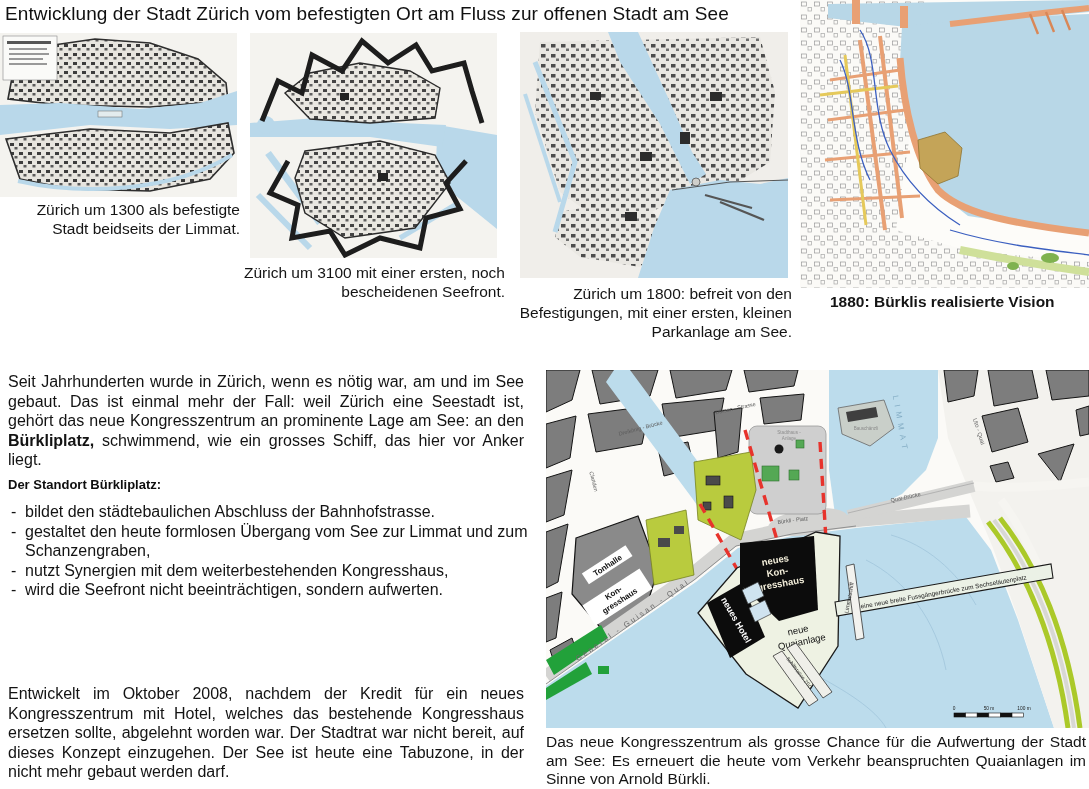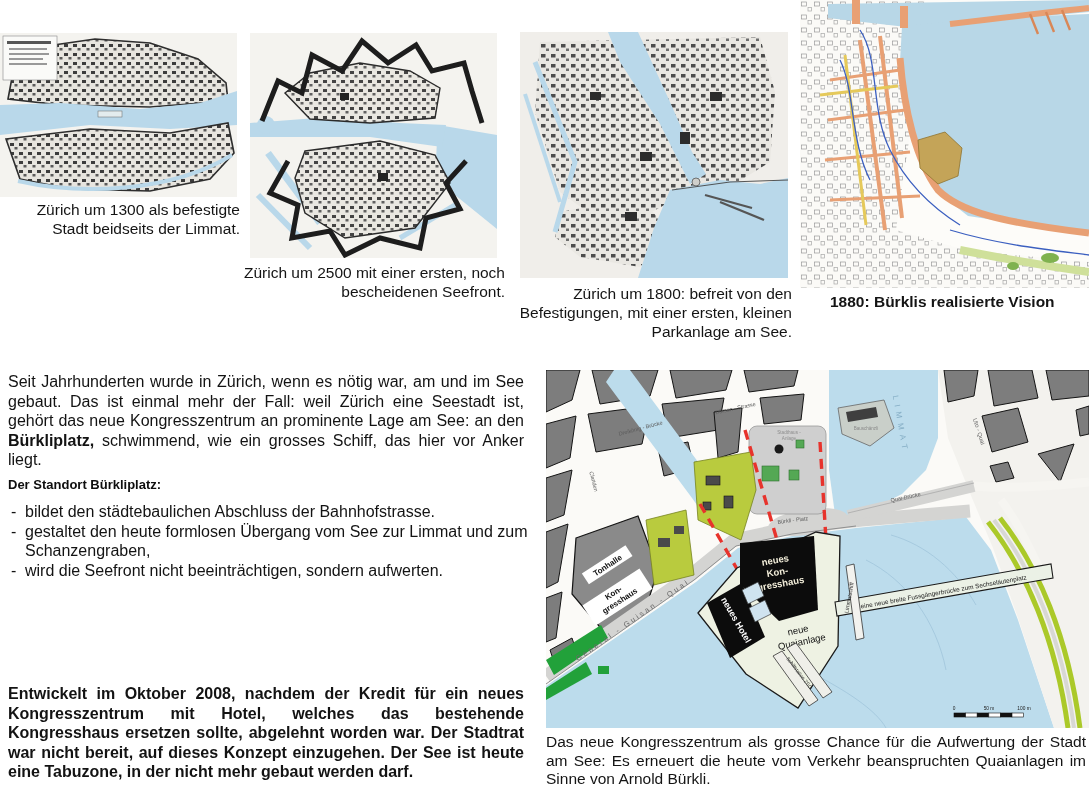--- a/index.html
+++ b/index.html
@@ -20,20 +20,21 @@
   .plancap{font-size:15.5px;line-height:18.5px;text-align:justify;color:#141414;}
   svg text{font-family:"Liberation Sans",sans-serif;}
   .street-label{fill:#5c5c5c;}
   .bldg-label{fill:#f3eeda;font-weight:bold;}
 </style>
 </head>
 <body>
 
 <div id="page">
 
+  <div id="title" class="abs">Entwicklung der Stadt Zürich vom befestigten Ort am Fluss zur offenen Stadt am See</div>
 
   <div class="abs mapbox" style="left:0;top:33px;width:237px;height:164px;">
     <svg width="237" height="164" viewBox="0 0 237 164">
       <defs>
         <pattern id="t1" width="9" height="9" patternUnits="userSpaceOnUse">
           <rect width="9" height="9" fill="#e7e5df"></rect>
           <rect x="1" y="2" width="4" height="3" fill="#3c3c3c"></rect>
           <rect x="5.5" y="6" width="3" height="2.5" fill="#5a5a5a"></rect>
         </pattern>
       </defs>
@@ -70,21 +71,21 @@
       <path d="M 8,162 L 60,215" stroke="#b9d8ea" stroke-width="6" fill="none"></path>
       <path d="M 150,205 L 205,172" stroke="#b9d8ea" stroke-width="5" fill="none"></path>
       <polygon points="35,60 60,40 110,30 160,38 190,55 185,85 120,90 60,86" fill="url(#t2)" stroke="#2a2a2a" stroke-width="1.4"></polygon>
       <path d="M 12,88 L 28,48 L 52,60 L 62,22 L 92,38 L 112,8 L 138,30 L 166,12 L 182,38 L 214,30 L 222,58 L 232,90" stroke="#1d1d1d" stroke-width="5" fill="none" stroke-linejoin="miter"></path>
       <polygon points="55,118 130,108 185,122 200,150 165,195 95,205 55,180 45,145" fill="url(#t2)" stroke="#2a2a2a" stroke-width="1.4"></polygon>
       <path d="M 38,128 L 20,160 L 48,172 L 42,205 L 80,198 L 95,222 L 130,205 L 170,215 L 176,185 L 210,176 L 196,150 L 216,128" stroke="#1d1d1d" stroke-width="5" fill="none" stroke-linejoin="miter"></path>
       <rect x="128" y="140" width="10" height="8" fill="#222"></rect>
       <rect x="90" y="60" width="9" height="7" fill="#222"></rect>
     </svg>
   </div>
-  <div class="abs cap" style="left:243px;top:263px;width:262px;">Zürich um 2500 mit einer ersten, noch bescheidenen Seefront.</div>
+  <div class="abs cap" style="left:243px;top:263px;width:262px;">Zürich um 3100 mit einer ersten, noch bescheidenen Seefront.</div>
 
   <div class="abs mapbox" style="left:520px;top:32px;width:268px;height:246px;">
     <svg width="268" height="246" viewBox="0 0 268 246">
       <defs>
         <pattern id="t3" width="10" height="10" patternUnits="userSpaceOnUse">
           <rect width="10" height="10" fill="#e9e7e2"></rect>
           <rect x="1" y="2" width="4.5" height="3.5" fill="#4c4c4c"></rect>
           <rect x="6" y="6.5" width="3" height="2.5" fill="#6e6e6e"></rect>
         </pattern>
       </defs>
@@ -147,24 +148,25 @@
 
   <div class="abs body-text" style="left:8px;top:372px;width:516px;">
     <span>Seit Jahrhunderten wurde in Zürich, wenn es nötig war, am und im See gebaut. Das ist einmal mehr der Fall: weil Zürich eine Seestadt ist, gehört das neue Kongresszentrum an prominente Lage am See: an den </span><b>Bürkliplatz,</b><span> schwimmend, wie ein grosses Schiff, das hier vor Anker liegt.</span>
   </div>
 
   <div id="standort-heading" class="abs" style="left:8px;top:477px;width:516px;">Der Standort Bürkliplatz:</div>
 
   <ul class="bullets abs" style="left:8px;top:502px;width:520px;">
     <li>bildet den städtebaulichen Abschluss der Bahnhofstrasse.</li>
     <li>gestaltet den heute formlosen Übergang vom See zur Limmat und zum Schanzengraben,</li>
+    <li>nutzt Synergien mit dem weiterbestehenden Kongresshaus,</li>
     <li>wird die Seefront nicht beeinträchtigen, sondern aufwerten.</li>
   </ul>
 
-  <div class="abs body-text" style="left:8px;top:684px;width:516px;font-weight:bold;">Entwickelt im Oktober 2008, nachdem der Kredit für ein neues Kongresszentrum mit Hotel, welches das bestehende Kongresshaus ersetzen sollte, abgelehnt worden war. Der Stadtrat war nicht bereit, auf dieses Konzept einzugehen. Der See ist heute eine Tabuzone, in der nicht mehr gebaut werden darf.</div>
+  <div class="abs body-text" style="left:8px;top:684px;width:516px;">Entwickelt im Oktober 2008, nachdem der Kredit für ein neues Kongresszentrum mit Hotel, welches das bestehende Kongresshaus ersetzen sollte, abgelehnt worden war. Der Stadtrat war nicht bereit, auf dieses Konzept einzugehen. Der See ist heute eine Tabuzone, in der nicht mehr gebaut werden darf.</div>
 
   <div class="abs mapbox" style="left:546px;top:370px;width:543px;height:358px;">
     <svg width="543" height="358" viewBox="0 0 543 358">
       <rect width="543" height="358" fill="#fbfaf7"></rect>
 
       <g fill="#7d7d7d" stroke="#141414" stroke-width="1">
         <polygon points="0,0 34,0 26,30 0,42"></polygon>
         <polygon points="46,0 112,0 104,26 54,34"></polygon>
         <polygon points="124,0 186,0 180,20 130,28"></polygon>
         <polygon points="198,0 252,0 248,16 203,22"></polygon>

